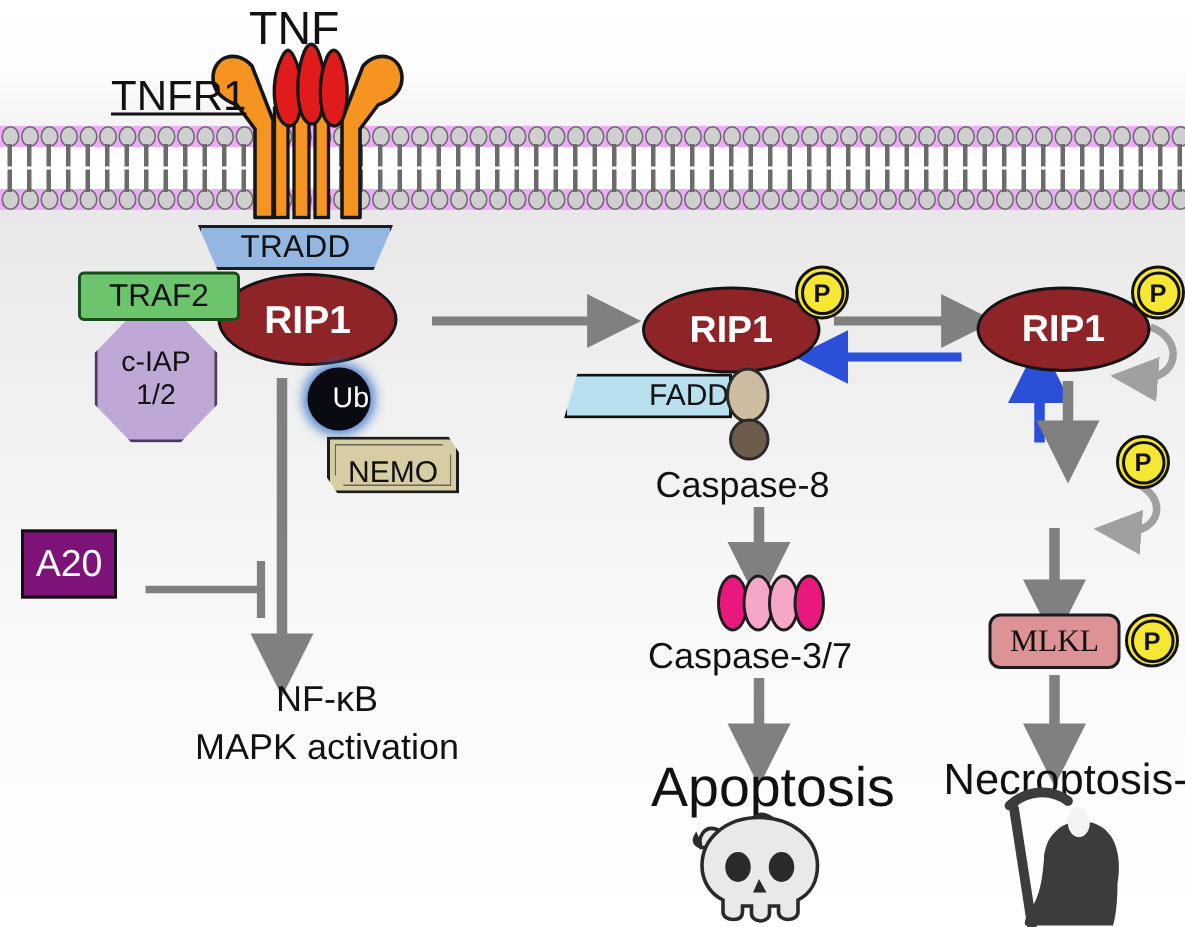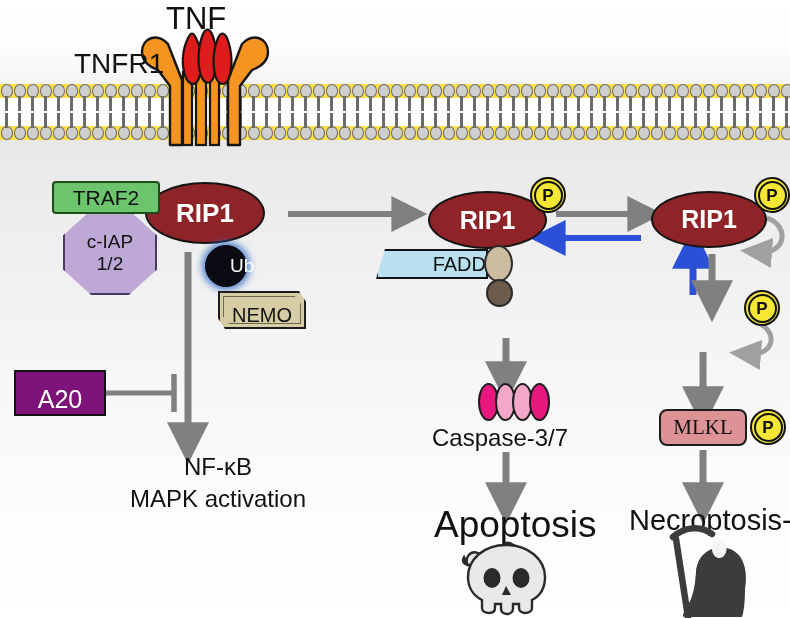--- a/index.html
+++ b/index.html
@@ -1,21 +1,21 @@
 <!DOCTYPE html>
 <html><head>
 <meta charset="utf-8">
 <style>
   html,body{margin:0;padding:0;}
   body{
     width:790px;height:618px;overflow:hidden;
     font-family:"Liberation Sans", sans-serif;
     background:#ffffff;
   }
-  #stage{position:relative;width:790px;height:618px;overflow:hidden;background:#fde047;}
+  #stage{position:relative;width:790px;height:618px;overflow:hidden;background:#f0abfc;}
 
   
   .zone-extracell{
     position:absolute;left:0;top:0;width:790px;height:84px;
     background:linear-gradient(180deg,#ffffff 0%,#fdfdfd 55%,#f4f4f4 100%);
   }
   .zone-cytoplasm{
     position:absolute;left:0;top:140px;width:790px;height:478px;
     background:linear-gradient(180deg,#e8e8e8 0%,#efefef 22%,#f6f6f6 48%,#fcfcfc 74%,#ffffff 100%);
   }
@@ -40,78 +40,78 @@
   .mem-row.bot .tail{bottom:12px;}
 
   
   .lbl{
     position:absolute;white-space:nowrap;line-height:1;
     pointer-events:none;
   }
 
   
   .t-tnf{left:166px;top:3px;font-size:31px;color:#111;}
-  .t-tnfr1{left:74px;top:50px;font-size:28px;color:#111;}
+  .t-tnfr1{left:74px;top:50px;font-size:28px;color:#111;text-decoration:underline;}
 
   
   .tradd{
     position:absolute;left:132px;top:150px;width:130px;height:30px;
     background:#93b7e0;border:2.2px solid #1c1c1c;box-sizing:border-box;
     clip-path:polygon(0% 0%,100% 0%,90% 100%,10% 100%);
     display:flex;align-items:center;justify-content:center;
   }
   .tradd span{font-size:21px;color:#111;letter-spacing:.2px;}
 
   .traf2{
     position:absolute;left:52px;top:181px;width:108px;height:33px;
     background:#6cc46c;border:2.4px solid #1b4d1b;border-radius:4px;box-sizing:border-box;
     display:flex;align-items:center;justify-content:center;
   }
   .traf2 span{font-size:21px;color:#111;}
 
   .ciap{
-    position:absolute;left:63px;top:210px;width:94px;height:85px;
+    position:absolute;left:63px;top:210px;width:82px;height:85px;
     background:#bda8d6;border:2.2px solid #4b3a63;box-sizing:border-box;
     clip-path:polygon(30% 0%,70% 0%,100% 30%,100% 70%,70% 100%,30% 100%,0% 70%,0% 30%);
     display:flex;flex-direction:column;align-items:center;justify-content:center;
   }
   .ciap span{font-size:19px;color:#111;line-height:1.12;}
 
   .rip1-a{
     position:absolute;left:145px;top:182px;width:120px;height:62px;
     background:#8e2328;border:2.4px solid #141414;border-radius:50%;box-sizing:border-box;
     display:flex;align-items:center;justify-content:center;
   }
   .rip1-a span{font-size:26px;font-weight:bold;color:#ffffff;}
 
   .ub{
     position:absolute;left:205px;top:245px;width:42px;height:42px;border-radius:50%;
     background:#0a0a12;border:1px solid #0a0a12;box-sizing:border-box;
     box-shadow:0 0 7px 3px rgba(52,110,200,.85);
-    display:flex;align-items:center;justify-content:flex-start;padding-left:24px;
+    display:flex;align-items:center;justify-content:flex-end;
   }
   .ub span{font-size:19px;color:#ffffff;}
 
   .nemo{
     position:absolute;left:218px;top:291px;width:88px;height:38px;
     background:#d6cda4;border:2.4px solid #1c1c1c;box-sizing:border-box;
     clip-path:polygon(8% 0%,92% 0%,100% 28%,100% 100%,92% 100%,8% 100%,0% 72%,0% 0%);
     display:flex;align-items:flex-end;justify-content:center;
   }
   .nemo .inner{
     position:absolute;left:3px;top:3px;right:3px;bottom:3px;
     border:1.6px solid #6e6750;
     clip-path:polygon(8% 0%,92% 0%,100% 28%,100% 100%,92% 100%,8% 100%,0% 72%,0% 0%);
   }
   .nemo span{font-size:20px;color:#111;position:relative;}
 
   .a20{
-    position:absolute;left:14px;top:370px;width:92px;height:46px;
+    position:absolute;left:14px;top:353px;width:64px;height:46px;
     background:#7d1379;border:2.6px solid #121212;box-sizing:border-box;
-    display:flex;align-items:flex-end;justify-content:center;
+    display:flex;align-items:center;justify-content:center;
   }
   .a20 span{font-size:25px;color:#ffffff;}
 
   .t-nfkb{left:118px;top:455px;font-size:24px;color:#111;text-align:center;width:200px;}
   .t-mapk{left:90px;top:487px;font-size:24px;color:#111;text-align:center;width:256px;}
 
   
   .rip1-b{
     position:absolute;left:428px;top:191px;width:119px;height:58px;
     background:#8e2328;border:2.4px solid #141414;border-radius:50%;box-sizing:border-box;
@@ -740,20 +740,23 @@
     <line x1="712" y1="254" x2="712" y2="295" stroke="#808080" stroke-width="7" marker-end="url(#ahG)"></line>
 
     <line x1="703" y1="352" x2="703" y2="401" stroke="#808080" stroke-width="7" marker-end="url(#ahG)"></line>
 
     <line x1="703" y1="450" x2="703" y2="497" stroke="#808080" stroke-width="7" marker-end="url(#ahG)"></line>
 
     <path d="M767,218 C790,226 786,254 760,252" fill="none" stroke="#a0a0a0" stroke-width="5" marker-end="url(#ahGs)"></path>
     <path d="M756,322 C779,330 775,356 749,354" fill="none" stroke="#a0a0a0" stroke-width="5" marker-end="url(#ahGs)"></path>
   </svg>
 
+  <div class="tradd">
+    <span>TRADD</span>
+  </div>
   <div class="rip1-a">
     <span>RIP1</span>
   </div>
   <div class="ciap">
     <span>c-IAP</span>
     <span>1/2</span>
   </div>
   <div class="traf2">
     <span>TRAF2</span>
   </div>
@@ -772,20 +775,21 @@
   <div class="lbl t-nfkb">NF-κB</div>
 
   <div class="rip1-b">
     <span>RIP1</span>
   </div>
   <div class="fadd">
     <span>FADD</span>
   </div>
   <div class="casp8-top"></div>
   <div class="casp8-bot"></div>
+  <div class="lbl t-casp8">Caspase-8</div>
 
   <div class="casp37" id="casp37">
       <i style="left: 0px; background: rgb(232, 24, 127);"></i>
       <i style="left: 17px; background: rgb(244, 167, 200);"></i>
       <i style="left: 34px; background: rgb(244, 167, 200);"></i>
       <i style="left: 51px; background: rgb(232, 24, 127);"></i>
     </div>
   <div class="lbl t-casp37">Caspase-3/7</div>
   <div class="lbl t-apoptosis">Apoptosis</div>
 

